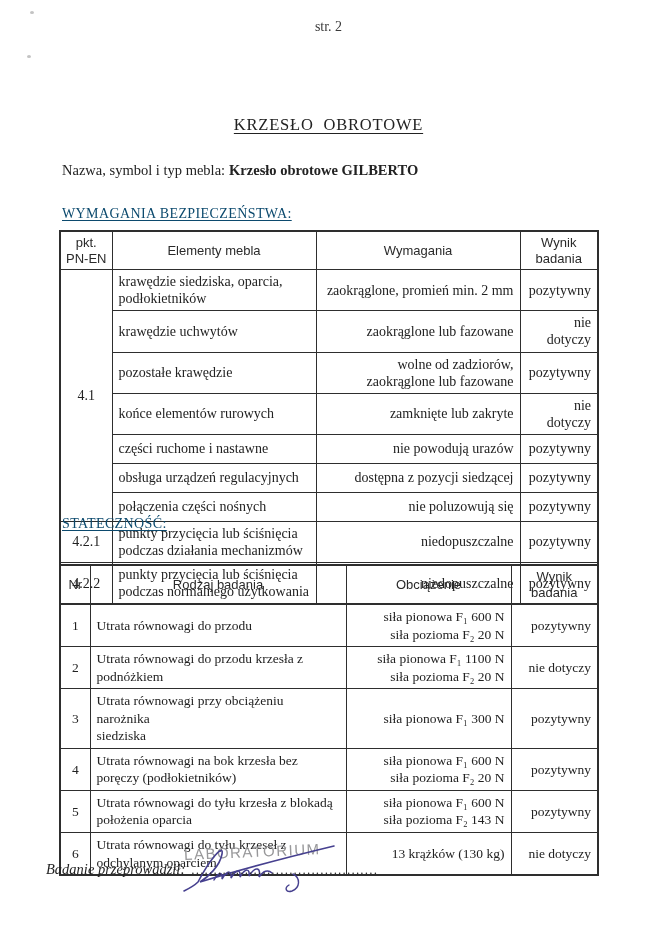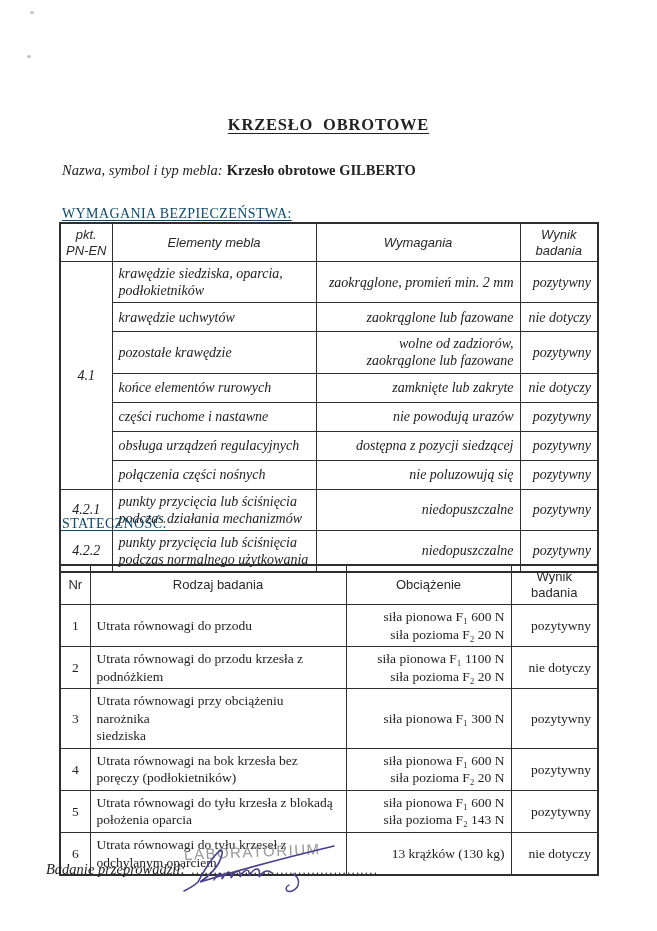--- a/index.html
+++ b/index.html
@@ -17,39 +17,39 @@
   .a1{left:30px;top:11px;width:4px;height:3px;}
   .a2{left:27px;top:55px;width:4px;height:3px;}
 
   .page-number{position:absolute;top:19px;left:0;width:657px;text-align:center;font-size:14px;color:#3a3a3a;}
   .atest-block{position:absolute;left:62px;top:36px;}
   .atest-number{font-weight:bold;font-size:14.5px;letter-spacing:.2px;}
   .atest-subtitle{font-style:italic;font-size:14px;margin-top:1px;}
 
   .doc-title{
     position:absolute;top:115px;left:0;width:657px;text-align:center;
-    font-weight:bold;font-size:16.5px;letter-spacing:.8px;white-space:pre;
+    font-weight:normal;font-size:16.5px;letter-spacing:.8px;white-space:pre;
     text-decoration:underline;text-underline-offset:3px;
   }
   .product-line{position:absolute;left:62px;top:162px;font-size:14.5px;}
-  .product-line .lbl{font-style:italic;}
+  .product-line .lbl{}
   .product-line .val{font-weight:bold;margin-left:4px;}
 
   .section-heading{
     position:absolute;left:62px;font-size:14px;letter-spacing:.4px;
     text-decoration:underline;text-underline-offset:2px;color:#0c4a6e;
   }
   .s1{top:206px;}
   .s2{top:516px;}
 
   table.tbl{
     position:absolute;left:59px;width:538px;border-collapse:collapse;table-layout:fixed;
     border:2px solid var(--border);
   }
-  .t1{top:222px;font-style:italic;}
+  .t1{top:230px;}
   .t2{top:564px;}
   .tbl th,.tbl td{border:1px solid var(--border);overflow:hidden;}
   .tbl th{
     font-family:"Liberation Sans", sans-serif;font-weight:normal;font-size:13px;
     text-align:center;vertical-align:middle;padding:3px 2px;line-height:1.2;color:#2a2a2a;
   }
   .tbl td{font-size:14px;line-height:1.22;padding:3px 6px;vertical-align:middle;}
   .t1 td{height:22px;}
   .t1 th{height:30px;}
   .t2 th{height:32px;}
@@ -70,20 +70,21 @@
   .dots{letter-spacing:1.2px;font-size:13px;margin-left:6px;color:#2a2a2a;}
 </style>
 </head>
 <body>
 
 <div class="page">
 
   <div class="artifact a1"></div>
   <div class="artifact a2"></div>
 
+  <div class="page-number">str. 2</div>
 
 
   <div class="doc-title">KRZESŁO  OBROTOWE</div>
 
   <div class="product-line">
     <span class="lbl">Nazwa, symbol i typ mebla:</span><span class="val">Krzesło obrotowe GILBERTO</span>
   </div>
 
   <div class="section-heading s1">WYMAGANIA BEZPIECZEŃSTWA:</div>
 

